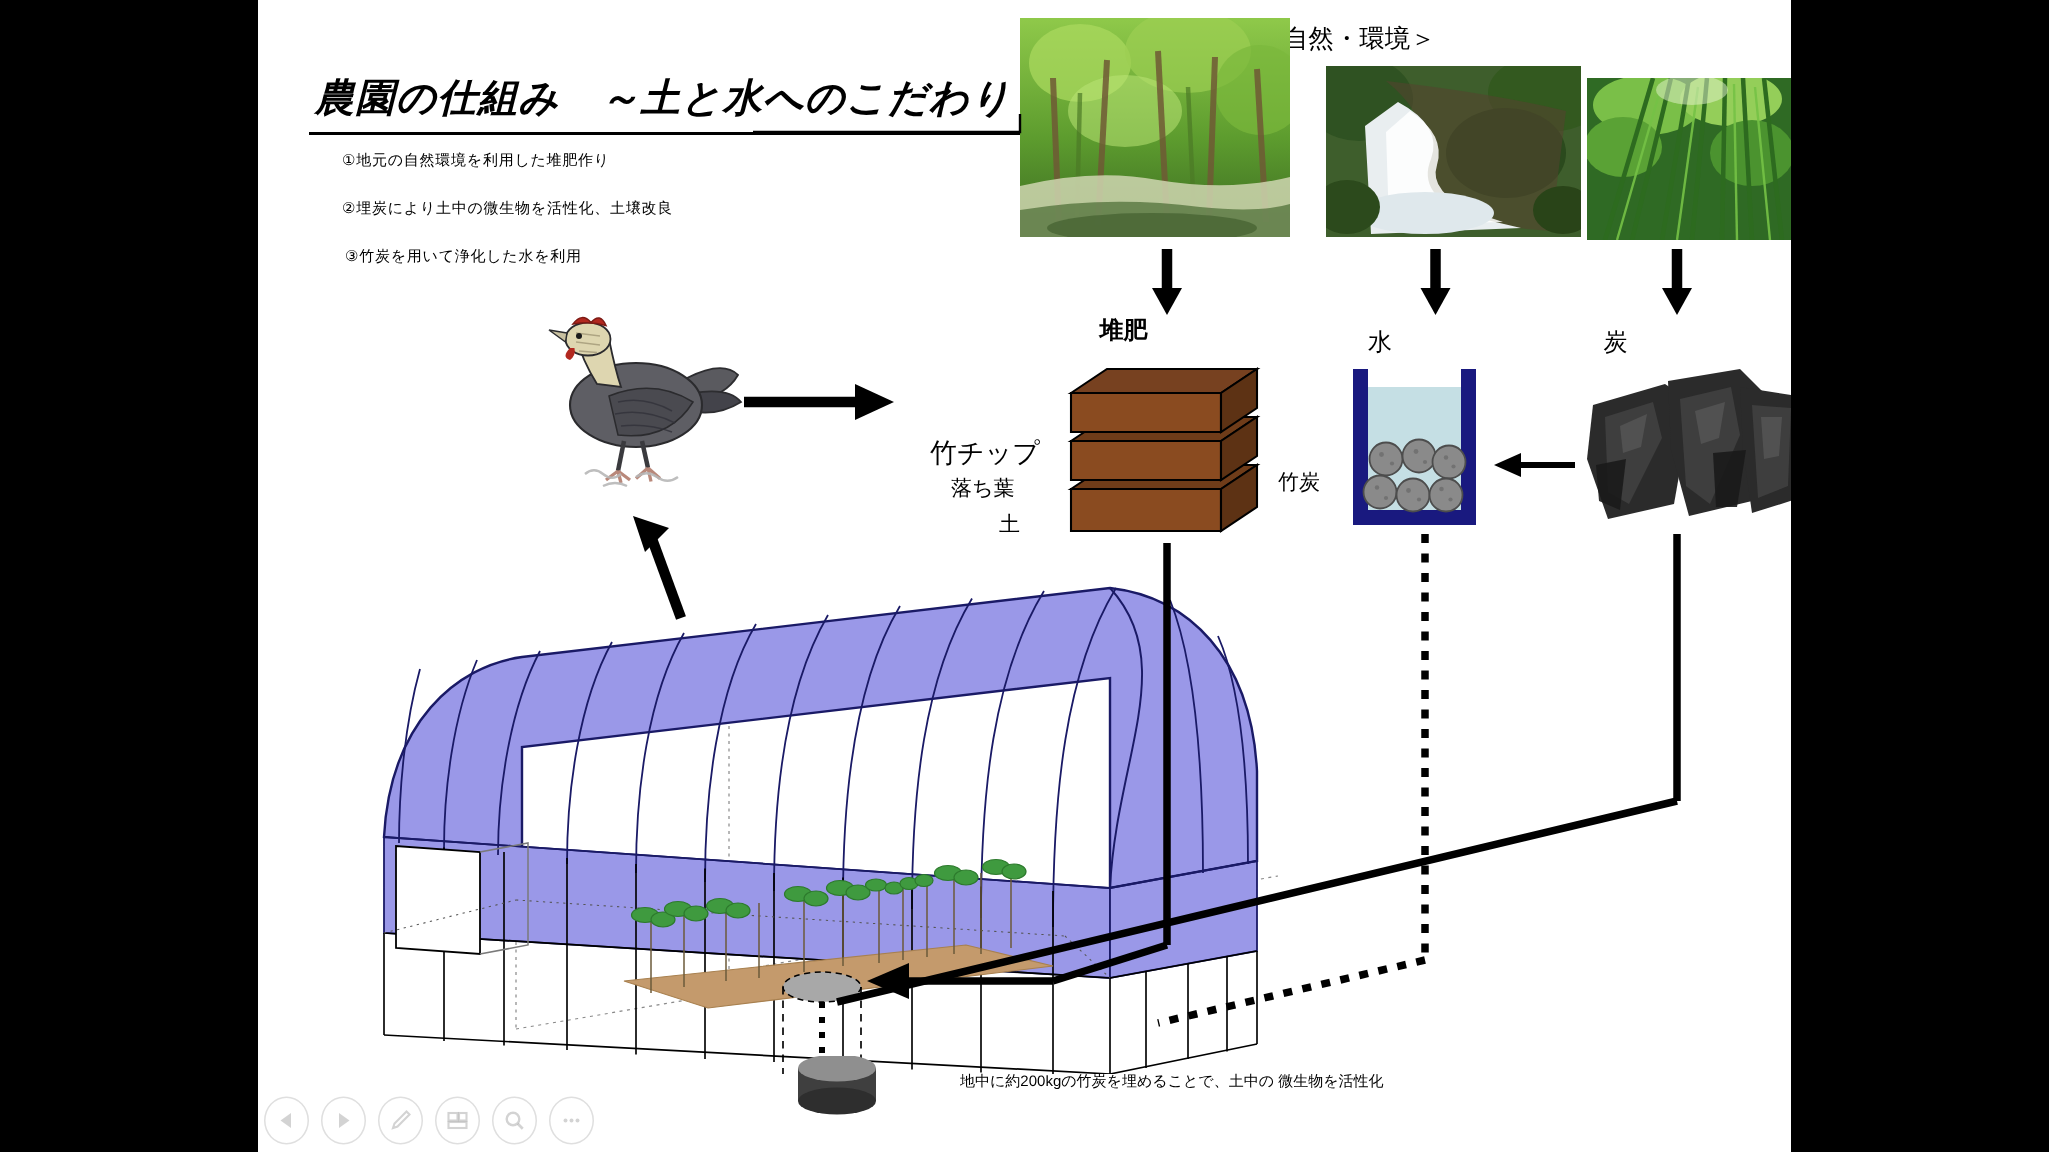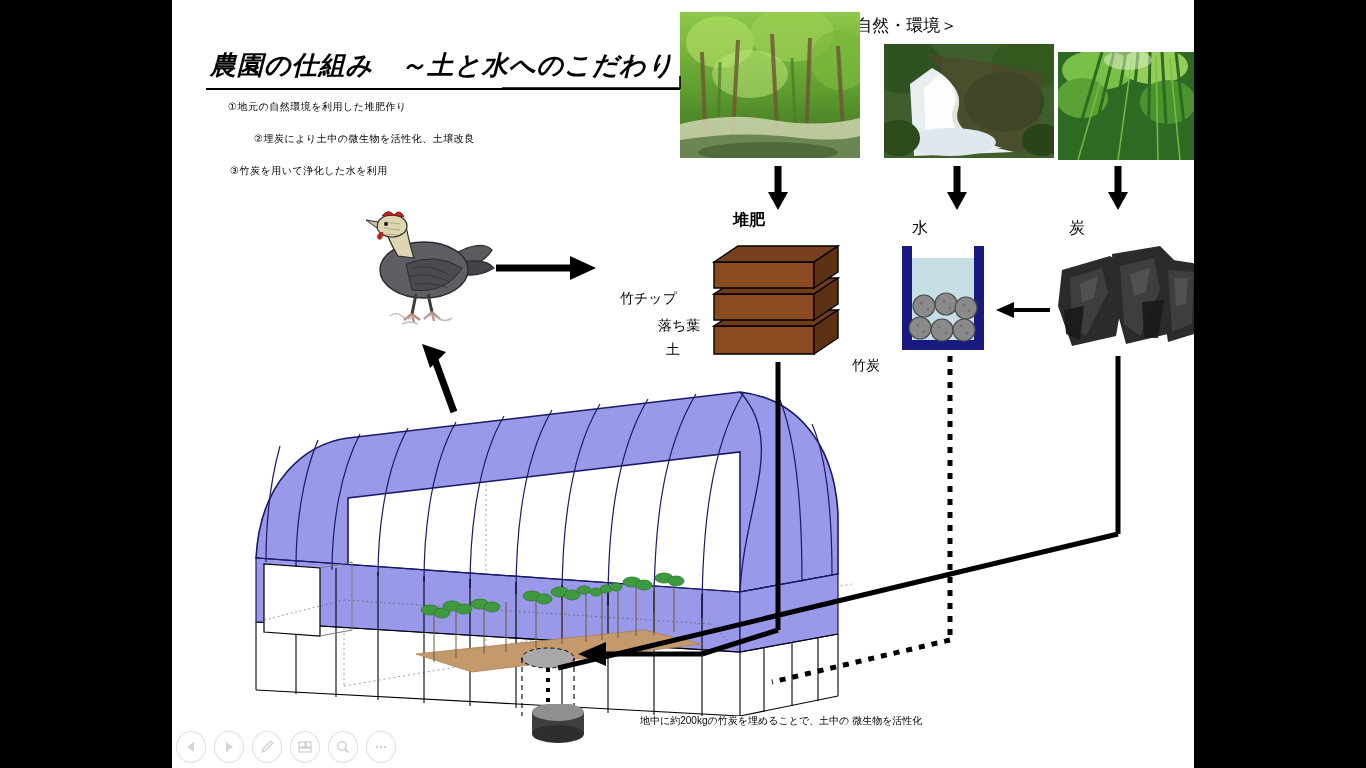--- a/index.html
+++ b/index.html
@@ -13,34 +13,34 @@
          background:#ffffff;overflow:hidden;}
 
   .abs{position:absolute;}
 
   
   .title{left:38px;top:48px;width:470px;font-size:26px;font-weight:bold;
          font-style:italic;color:#000;letter-spacing:1px;white-space:nowrap;}
   .title-rule{left:34px;top:88px;width:500px;height:2px;background:#000;}
   .bullet{font-size:10px;color:#000;white-space:nowrap;letter-spacing:0.5px;}
   .b1{left:56px;top:100px;}
-  .b2{left:56px;top:132px;margin-left:26px;}
+  .b2{left:56px;top:132px;}
   .b3{left:58px;top:164px;}
 
   .hdr-nature{left:574px;top:14px;width:252px;text-align:center;
               font-size:17px;color:#000;white-space:nowrap;}
 
   .lbl{font-size:15px;color:#000;white-space:nowrap;}
   .lbl-taihi{left:561px;top:210px;font-size:16px;font-weight:bold;}
   .lbl-mizu {left:740px;top:218px;font-size:16px;}
   .lbl-sumi {left:897px;top:218px;font-size:16px;}
-  .lbl-chip {left:448px;top:290px;font-size:14px;}
-  .lbl-ochiba{left:462px;top:317px;font-size:14px;margin-left:24px;}
+  .lbl-chip {left:448px;top:290px;font-size:18px;}
+  .lbl-ochiba{left:462px;top:317px;font-size:14px;}
   .lbl-tsuchi{left:494px;top:341px;font-size:14px;}
-  .lbl-takesumi{left:680px;top:313px;font-size:14px;margin-top:44px;}
+  .lbl-takesumi{left:680px;top:313px;font-size:14px;}
 
   .caption{left:468px;top:714px;font-size:10px;color:#000;white-space:nowrap;}
 
   
   .photo{border:0;overflow:hidden;}
   .ph-forest{left:508px;top:12px;width:180px;height:146px;}
   .ph-water {left:712px;top:44px;width:170px;height:114px;}
   .ph-bamboo{left:886px;top:52px;width:136px;height:108px;}
   .ph-coal  {left:884px;top:240px;width:146px;height:114px;}
 

